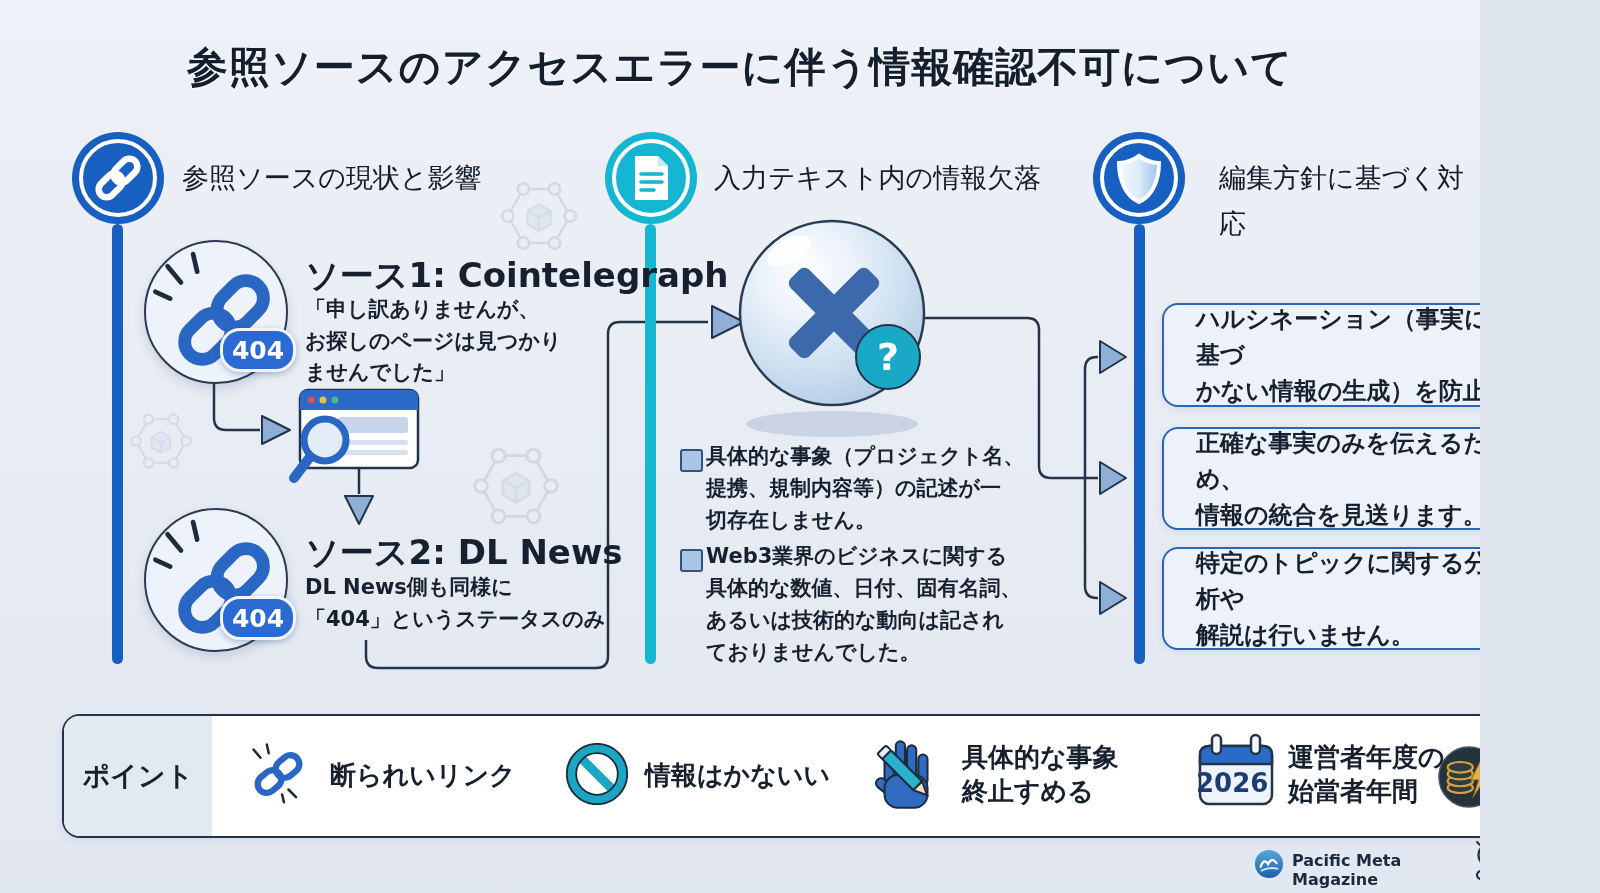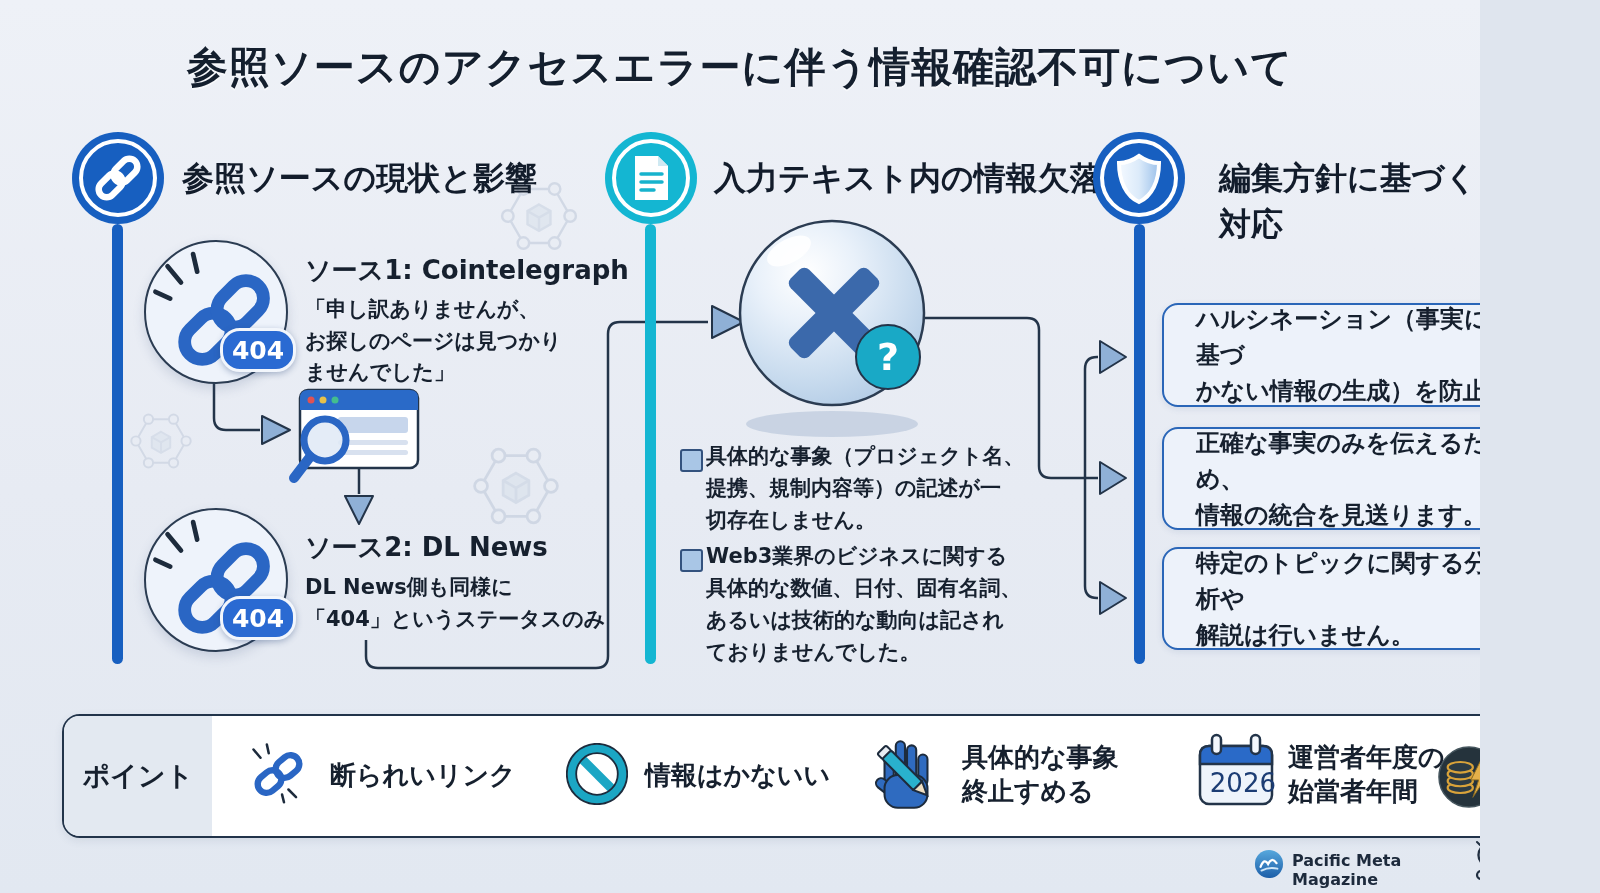--- a/index.html
+++ b/index.html
@@ -7,46 +7,46 @@
     position:relative; width:1480px; height:893px; overflow:hidden;
     background:linear-gradient(180deg,#eef1f7 0%,#e7ebf3 55%,#e2e8f1 100%);
     font-family:"DejaVu Sans","Liberation Sans",sans-serif; color:#16202e;
   }
   .abs { position:absolute; }
   .lay2 { z-index:2; }
   .wires { position:absolute; left:0; top:0; z-index:1; pointer-events:none; }
   .title { left:0; right:0; top:40px; text-align:center; font-size:41px; font-weight:800;
            letter-spacing:1px; color:#141f2e; text-shadow:0 2px 0 rgba(255,255,255,.55); }
   .head-icon { width:96px; height:96px; }
-  .head-label { font-size:32px; font-weight:700; line-height:46px; color:#121c2b; }
+  .head-label { font-size:27px; font-weight:400; line-height:46px; color:#121c2b; }
   .vline { width:11px; border-radius:6px; }
   .vline.blue { background:#175fc0; }
   .vline.teal { background:#14b6d2; }
   .src-circle { width:140px; height:140px; border-radius:50%; background:#eef3fb;
                 border:2.5px solid #2b3c52; box-shadow:0 5px 12px rgba(80,100,140,.20); }
   .badge404 { background:#2a6ad2; color:#fff; border:3px solid #f2f6fc; border-radius:20px;
               font-size:25px; font-weight:800; display:flex; align-items:center; justify-content:center;
               box-shadow:0 2px 6px rgba(40,70,120,.35); }
-  .src-title { font-size:26px; font-weight:800; }
+  .src-title { font-size:34px; font-weight:800; }
   .src-body { font-size:21px; font-weight:700; line-height:1.5; white-space:pre-line; }
   .q-badge { width:62px; height:62px; border-radius:50%; background:#19a9c6; border:2.5px solid #233449;
              color:#fff; font-size:38px; font-weight:800; display:flex; align-items:center; justify-content:center; }
   .bullet-square { width:19px; height:19px; background:#a9c6e6; border:2.5px solid #33527e; border-radius:3px; }
   .bullet-text { font-size:21px; font-weight:700; line-height:1.52; white-space:pre-line; }
   .policy-box { width:355px; background:#edf2fa; border:2px solid #2a66b8; border-radius:16px;
                 display:flex; align-items:center; padding:0 10px 0 32px; box-sizing:border-box;
                 font-size:24px; font-weight:700; line-height:1.5; white-space:pre-line;
                 box-shadow:0 2px 6px rgba(70,100,150,.12); }
   .points-bar { left:62px; top:714px; width:1473px; height:120px; background:#ffffff;
                 border:2.5px solid #22344a; border-radius:18px; box-shadow:0 3px 8px rgba(60,80,110,.10); }
   .points-label-section { position:absolute; left:0; top:0; bottom:0; width:148px; background:#e3e9f1;
                 borderRadius:15px 0 0 15px; border-radius:15px 0 0 15px; display:flex; align-items:center; justify-content:center; }
   .points-label { font-size:27px; font-weight:800; }
   .legend-label { font-size:26px; font-weight:800; line-height:1.32; white-space:pre-line; }
-  .cal-year { font-size:26px; font-weight:400; color:#1c3d74; text-align:right; }
+  .cal-year { font-size:26px; font-weight:700; color:#1c3d74; text-align:left; }
   .brand-name { font-size:16px; font-weight:700; color:#1d2a3c; }
   .tiny-label { font-size:25px; font-weight:600; color:#16202e;padding-left:8px; }
 </style>
 </head>
 <body>
 
 <div class="stage">
 
   <svg class="wires" width="1600" height="893" viewBox="0 0 1600 893">
     <defs>

